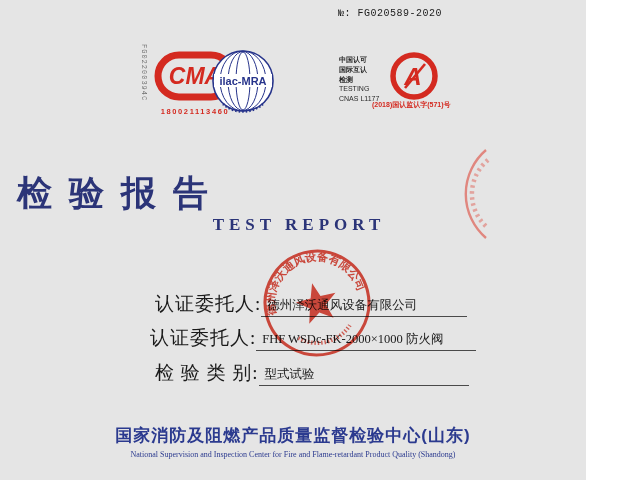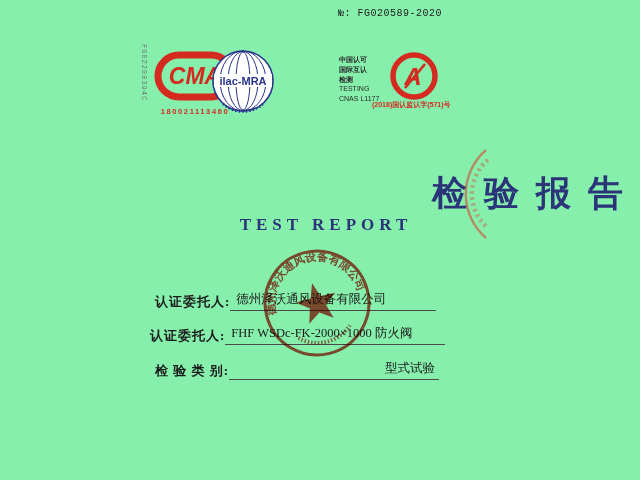--- a/index.html
+++ b/index.html
@@ -1,16 +1,16 @@
 <!DOCTYPE html>
 <html><head>
 <meta charset="utf-8">
 <style>
   html,body{margin:0;padding:0;background:#fff;}
-  .page{position:relative;width:640px;height:480px;background:#86efac;overflow:hidden;
+  .page{position:relative;width:586px;height:480px;background:#e5e5e5;overflow:hidden;
         font-family:"Liberation Sans",sans-serif;}
   .abs{position:absolute;}
 
   
   .report-no{top:8px;left:338px;font-family:"Liberation Mono",monospace;font-size:10px;
              color:#1c1c1c;letter-spacing:.5px;}
 
   
   .side-code{left:140px;top:44px;writing-mode:vertical-rl;font-family:"Liberation Mono",monospace;
              font-size:7px;color:#707070;letter-spacing:1px;}
@@ -19,35 +19,35 @@
   .cma-wrap{left:150px;top:50px;width:90px;text-align:center;}
   .cma-num{font-size:7.5px;color:#d42a20;letter-spacing:1.6px;margin-top:1px;font-weight:bold;}
   .ilac-wrap{left:211px;top:48px;}
   .cnas-wrap{left:276px;top:58px;}
   .cnas-text{left:339px;top:55px;font-size:7px;line-height:1.4;color:#2a2a2a;}
   .cnas-text .b{font-weight:bold;}
   .cal-wrap{left:388px;top:50px;width:52px;text-align:center;}
   .cal-cap{left:372px;top:100px;font-size:7px;color:#d42a20;font-weight:bold;}
 
   
-  .title-cn{left:0;right:0;top:170px;text-align:right;margin:0;
-            font-size:35px;font-weight:bold;color:#2b3478;letter-spacing:17px;padding-left:0;}
+  .title-cn{left:0;right:0;top:170px;text-align:left;margin:0;
+            font-size:35px;font-weight:bold;color:#2b3478;letter-spacing:17px;padding-left:17px;}
   .title-en{left:0;right:0;top:215px;text-align:center;
             font-family:"Liberation Serif",serif;font-weight:bold;font-size:17px;
             letter-spacing:5px;color:#2b3478;padding-left:12px;}
 
   
   .field-row{display:flex;align-items:flex-end;}
-  .field-row .lbl{font-family:"Liberation Serif",serif;font-size:13px;color:#1a1a1a;
-                  white-space:pre;letter-spacing:1px;font-weight:bold;}
+  .field-row .lbl{font-family:"Liberation Serif",serif;font-size:19px;color:#1a1a1a;
+                  white-space:pre;letter-spacing:1px;}
   .field-row .val{font-family:"Liberation Serif",serif;font-size:12.5px;color:#1a1a1a;
                   border-bottom:1px solid #4a4a4a;padding:0 4px 2px 6px;white-space:nowrap;}
   .row1{left:155px;top:291px;} .row1 .val{min-width:196px;}
   .row2{left:150px;top:325px;} .row2 .val{min-width:210px;}
-  .row3{left:155px;top:360px;} .row3 .val{min-width:200px;text-align:right;}
+  .row3{left:155px;top:360px;} .row3 .val{min-width:200px;}
 
   
   .company-seal{left:260px;top:246px;opacity:.9;mix-blend-mode:multiply;}
   .partial-seal{left:446px;top:146px;opacity:.55;}
 
   
   .footer{left:0;right:0;top:424px;display:flex;justify-content:center;
           align-items:flex-start;gap:9px;}
   .footer .org-cn{font-size:17px;font-weight:bold;color:#2b3a8f;letter-spacing:1px;}
   .footer .org-en{font-family:"Liberation Serif",serif;font-size:8px;color:#2b3a8f;
@@ -132,15 +132,19 @@
         <path id="sealTextArc" d="M14.6,63.3 A42,42 0 1 1 97.4,63.3" fill="none"></path>
       </defs>
       <text font-family="Liberation Serif, serif" font-size="11" font-weight="bold" fill="#dd3b2c">
         <textPath href="#sealTextArc" startOffset="6">德州泽沃通风设备有限公司</textPath>
       </text>
       <path d="M30,85 A38,38 0 0 0 82,85" fill="none" stroke="#dd3b2c" stroke-width="4" stroke-dasharray="1.4 1.9" opacity=".85"></path>
     </g>
   </svg>
 
   <div class="abs footer">
+    <div>
+      <div class="org-cn">国家消防及阻燃产品质量监督检验中心(山东)</div>
+      <div class="org-en">National Supervision and Inspection Center for Fire and Flame-retardant Product Quality (Shandong)</div>
+    </div>
   </div>
 
 </div>
 
 </body></html>

